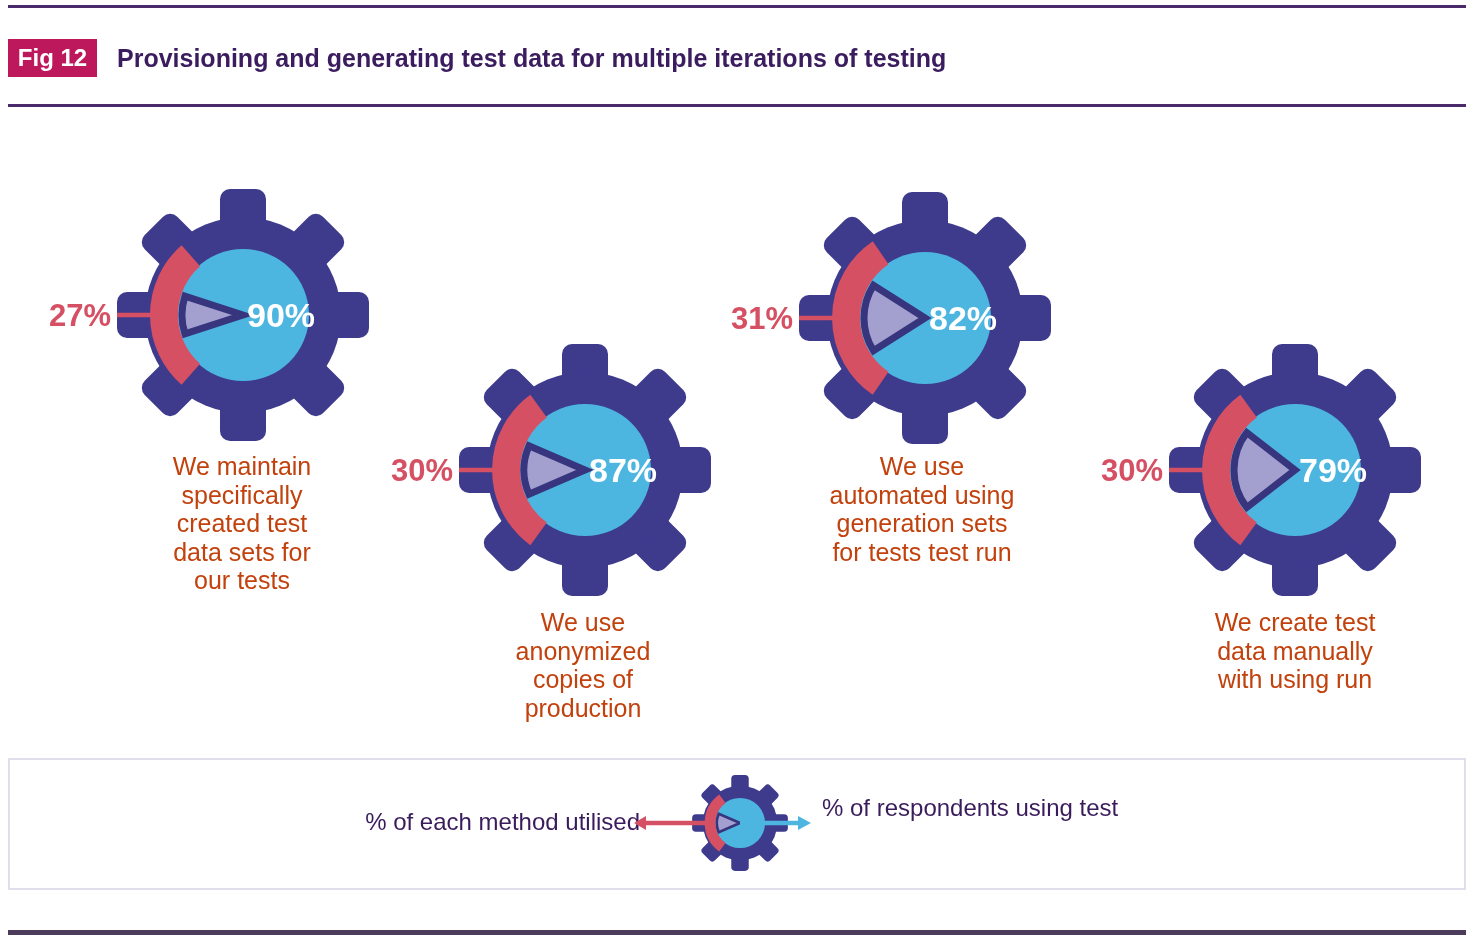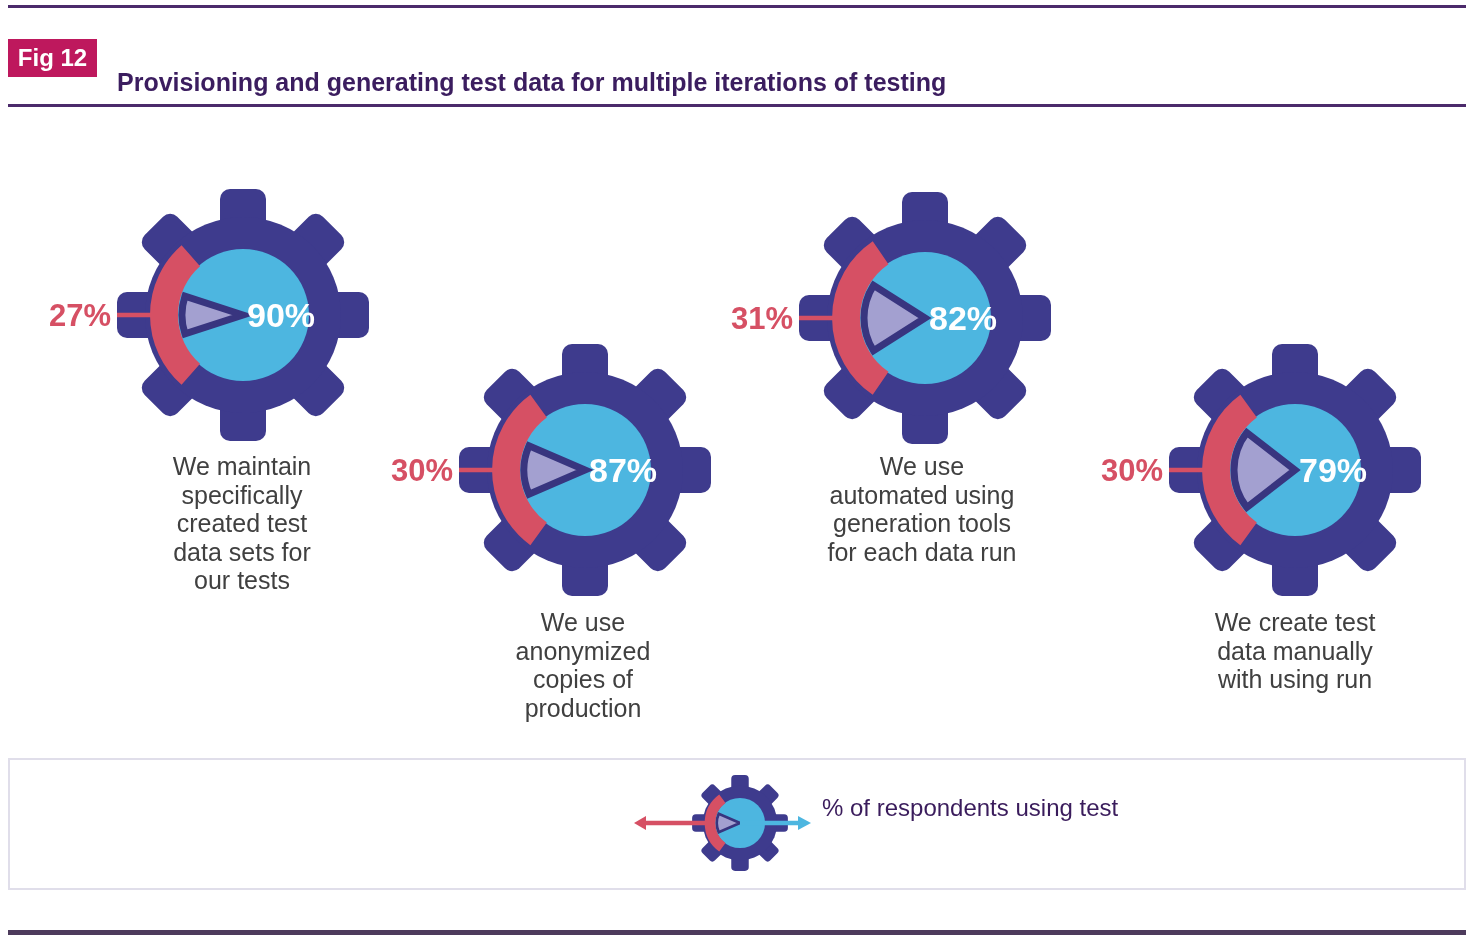--- a/index.html
+++ b/index.html
@@ -11,25 +11,25 @@
   .rule{position:absolute;left:8px;width:1458px;}
   .rule-top{top:5px;height:3px;background:#4B2A6B;}
   .rule-header{top:104px;height:3px;background:#4B2A6B;}
   .rule-bottom{top:930px;height:5px;background:#4D3B5C;}
   .fig-badge{
     position:absolute;left:8px;top:39px;width:89px;height:38px;background:#be185d;
     color:#ffffff;font-size:24px;font-weight:600;text-align:center;line-height:38px;
   }
   .fig-title{
     position:absolute;left:117px;top:39px;height:38px;line-height:38px;
-    color:#3B1D5F;font-size:25px;font-weight:600;white-space:nowrap;margin-top:24px;
+    color:#3B1D5F;font-size:25px;font-weight:600;white-space:nowrap;
   }
   .gear-svg{position:absolute;}
   .gear-caption{
-    position:absolute;width:320px;text-align:center;color:#404040;
+    position:absolute;width:320px;text-align:center;color:#c2410c;
     font-size:25px;line-height:28.5px;font-weight:500;
   }
   .legend-box{
     position:absolute;left:8px;top:758px;width:1458px;height:132px;
     border:2px solid #E0DEEA;background:#ffffff;
   }
   .legend-left{
     position:absolute;left:310px;top:808px;width:330px;text-align:right;
     color:#3A1C5C;font-size:24px;font-weight:500;
   }
@@ -107,21 +107,21 @@
             <circle r="98" fill="#3E3B8D"></circle>
             <circle r="66" fill="#4DB6E0"></circle>
             <path d="M0,0 L-51.5,-32.7 A61,61 0 0 0 -51.5,32.7 Z" fill="#A3A0D0" stroke="#38357F" stroke-width="7"></path>
             <path d="M-44.4,-65.3 A79,79 0 0 0 -44.4,65.3" fill="none" stroke="#D65064" stroke-width="28" stroke-linecap="butt"></path>
           </g>
           <line x1="-126" y1="0" x2="-84" y2="0" stroke="#D65064" stroke-width="4.5"></line>
           <text x="-132" y="0" dy="0.35em" text-anchor="end" font-size="31" font-weight="bold" fill="#D65064">31%</text>
           <text x="4" y="0" dy="0.36em" font-size="34" font-weight="bold" fill="#FFFFFF">82%</text>
         </g>
       </svg>
-      <div class="gear-caption" style="left: 762px; top: 452px;"><span>We use</span><br><span>automated using</span><br><span>generation tools</span><br><span>for each data run</span></div>
+      <div class="gear-caption" style="left: 762px; top: 452px;"><span>We use</span><br><span>automated using</span><br><span>generation sets</span><br><span>for tests test run</span></div>
       <svg class="gear-svg" width="360" height="260" style="left: 1070px; top: 340px;">
         <g transform="translate(225,130)">
           <g>
             <rect x="-23" y="-126" width="46" height="42" rx="10" fill="#3E3B8D" transform="rotate(0)"></rect>
             <rect x="-23" y="-126" width="46" height="42" rx="10" fill="#3E3B8D" transform="rotate(45)"></rect>
             <rect x="-23" y="-126" width="46" height="42" rx="10" fill="#3E3B8D" transform="rotate(90)"></rect>
             <rect x="-23" y="-126" width="46" height="42" rx="10" fill="#3E3B8D" transform="rotate(135)"></rect>
             <rect x="-23" y="-126" width="46" height="42" rx="10" fill="#3E3B8D" transform="rotate(180)"></rect>
             <rect x="-23" y="-126" width="46" height="42" rx="10" fill="#3E3B8D" transform="rotate(225)"></rect>
             <rect x="-23" y="-126" width="46" height="42" rx="10" fill="#3E3B8D" transform="rotate(270)"></rect>
@@ -133,20 +133,21 @@
           </g>
           <line x1="-126" y1="0" x2="-84" y2="0" stroke="#D65064" stroke-width="4.5"></line>
           <text x="-132" y="0" dy="0.35em" text-anchor="end" font-size="31" font-weight="bold" fill="#D65064">30%</text>
           <text x="4" y="0" dy="0.36em" font-size="34" font-weight="bold" fill="#FFFFFF">79%</text>
         </g>
       </svg>
       <div class="gear-caption" style="left: 1135px; top: 608px;"><span>We create test</span><br><span>data manually</span><br><span>with using run</span></div>
     </div>
 
   <div class="legend-box"></div>
+  <div class="legend-left">% of each method utilised</div>
   <svg id="legend-gear" class="legend-gear-svg" width="200" height="116">
       <g transform="translate(110,58) scale(0.38)">
         <g>
           <rect x="-23" y="-126" width="46" height="42" rx="10" fill="#3E3B8D" transform="rotate(0)"></rect>
           <rect x="-23" y="-126" width="46" height="42" rx="10" fill="#3E3B8D" transform="rotate(45)"></rect>
           <rect x="-23" y="-126" width="46" height="42" rx="10" fill="#3E3B8D" transform="rotate(90)"></rect>
           <rect x="-23" y="-126" width="46" height="42" rx="10" fill="#3E3B8D" transform="rotate(135)"></rect>
           <rect x="-23" y="-126" width="46" height="42" rx="10" fill="#3E3B8D" transform="rotate(180)"></rect>
           <rect x="-23" y="-126" width="46" height="42" rx="10" fill="#3E3B8D" transform="rotate(225)"></rect>
           <rect x="-23" y="-126" width="46" height="42" rx="10" fill="#3E3B8D" transform="rotate(270)"></rect>

